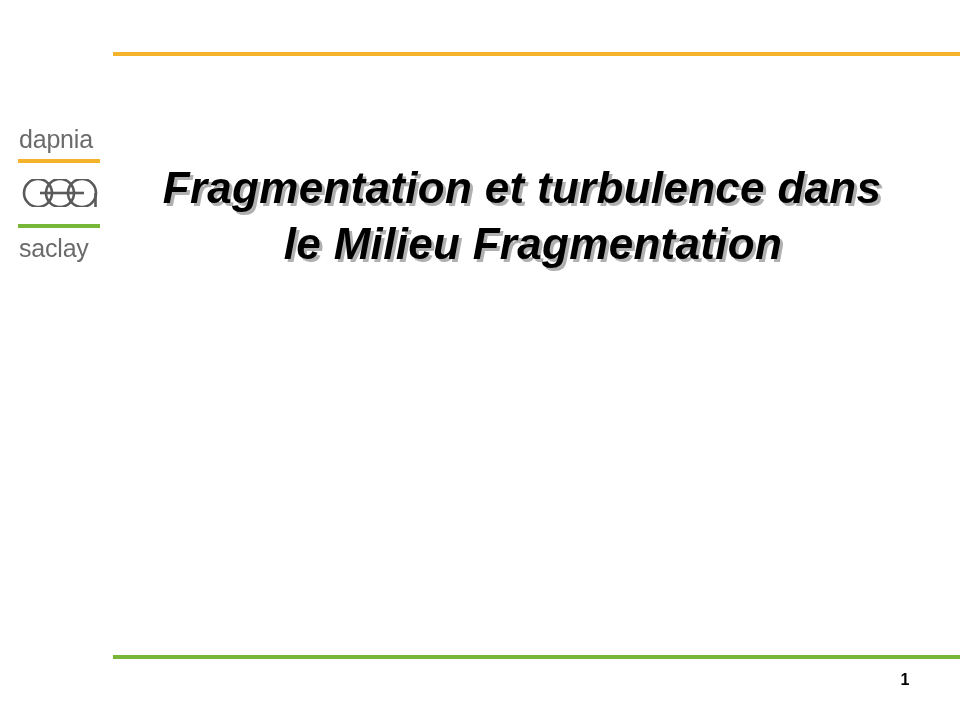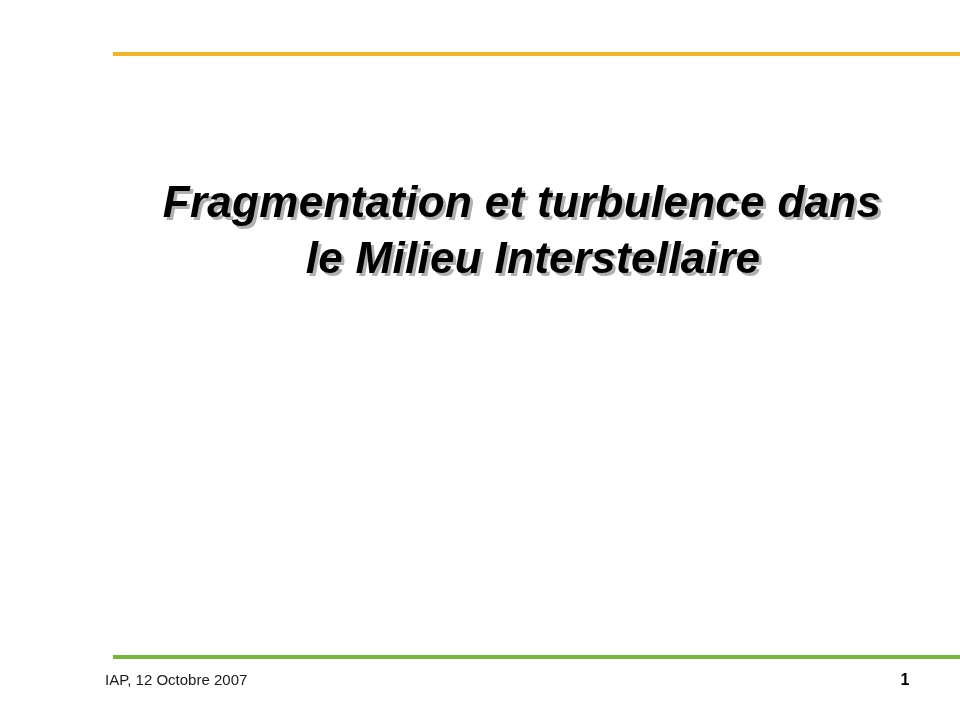--- a/index.html
+++ b/index.html
@@ -63,21 +63,20 @@
     display: block;
   }
 
   
   .title-block {
     position: absolute;
     left: 108px;
     top: 160px;
     width: 828px;
     text-align: center;
-    margin-top: 14px;
   }
   .title-line {
     font-family: "Liberation Sans Narrow", "Liberation Sans", sans-serif;
     font-size: 44px;
     line-height: 56px;
     font-weight: bold;
     font-style: italic;
     color: #000000;
     letter-spacing: 0.3px;
     text-shadow: 3px 3px 0 #b0b0b0;
@@ -133,24 +132,40 @@
     color: #000000;
   }
 </style>
 </head>
 <body>
 
 <div class="slide">
 
   <div class="top-rule"></div>
 
+  <div class="logo">
+    <div class="logo-word">dapnia</div>
+    <div class="logo-rule-orange"></div>
+    <svg class="logo-mark" viewBox="0 0 84 48" aria-hidden="true">
+      <g fill="none" stroke="#5a5a5a" stroke-width="2.6">
+        <circle cx="20" cy="24" r="14"></circle>
+        <circle cx="42" cy="24" r="14"></circle>
+        <circle cx="64" cy="24" r="14"></circle>
+      </g>
+      <rect x="22" y="22.7" width="44" height="2.6" fill="#5a5a5a"></rect>
+      <rect x="76.2" y="24" width="2.6" height="14" fill="#5a5a5a"></rect>
+      <rect x="0" y="0" width="84" height="10" fill="#ffffff"></rect>
+      <rect x="0" y="38" width="84" height="10" fill="#ffffff"></rect>
+    </svg>
+    <div class="logo-rule-green"></div>
+    <div class="logo-word">saclay</div>
+  </div>
 
   <div class="title-block">
     <div class="title-line">Fragmentation et turbulence dans</div>
-    <div class="title-line second">le Milieu Interstellaire</div>
+    <div class="title-line second">le Milieu Fragmentation</div>
   </div>
 
 
   <div class="footer-rule"></div>
-  <div class="footer-date">IAP, 12 Octobre 2007</div>
   <div class="page-number">1</div>
 
 </div>
 
 </body></html>

